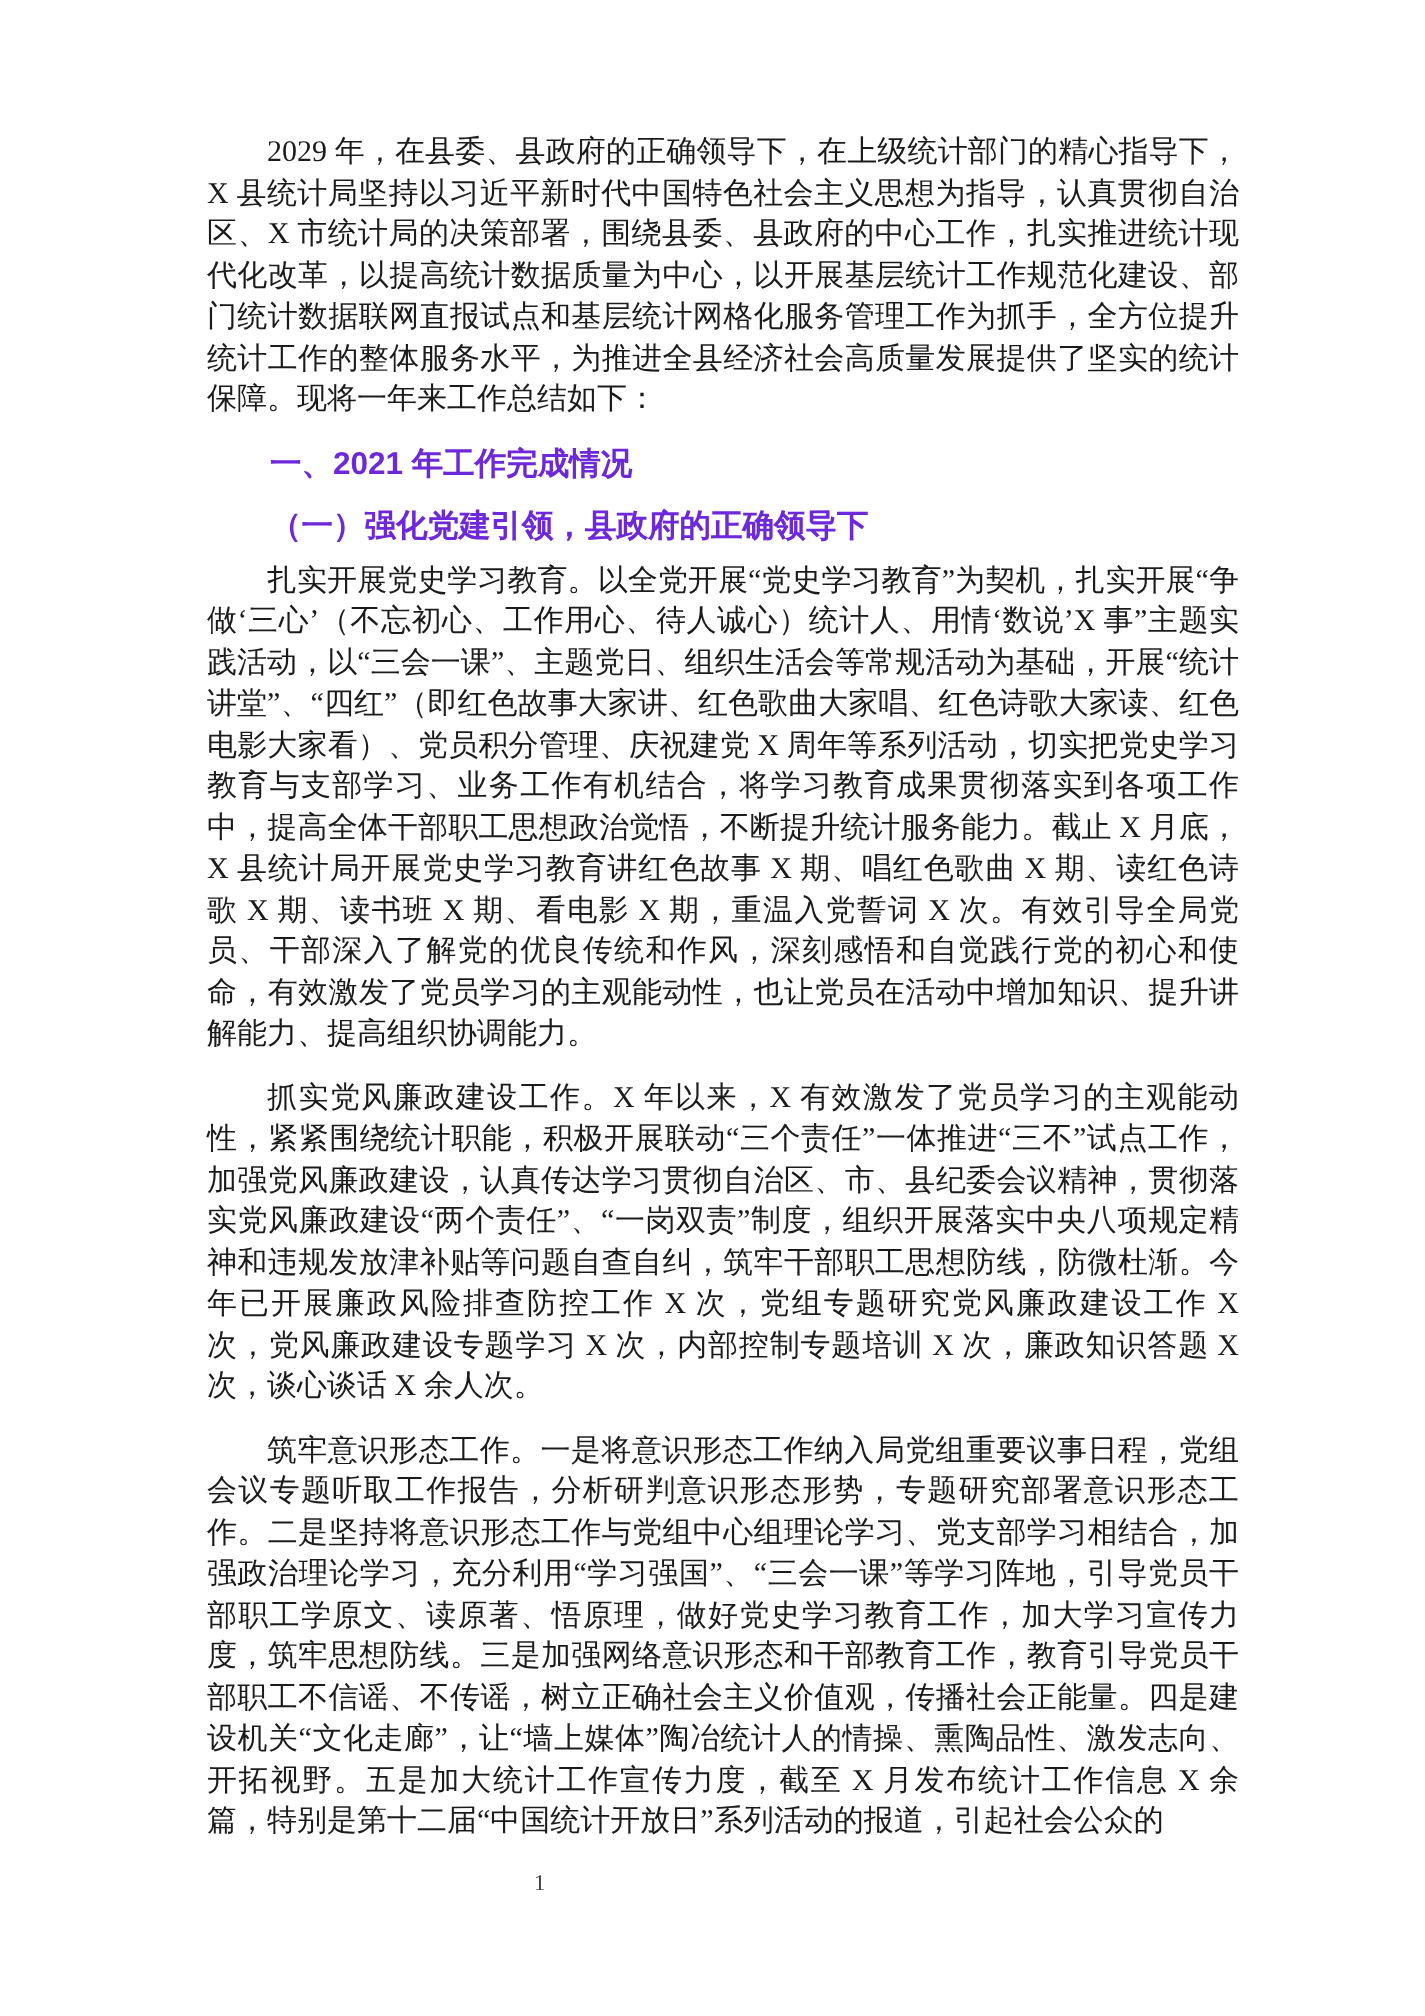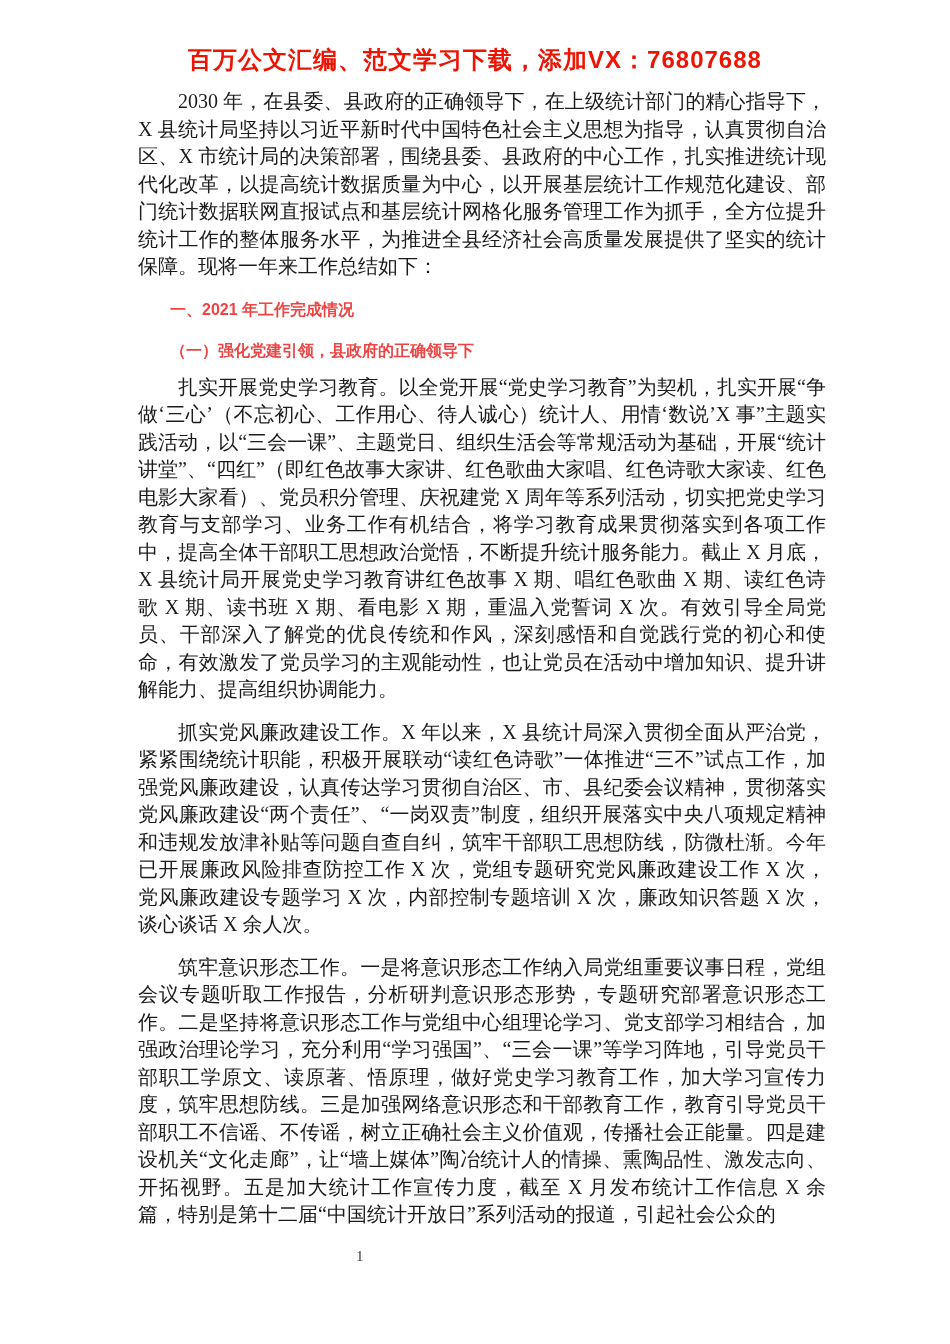--- a/index.html
+++ b/index.html
@@ -39,54 +39,53 @@
     text-justify: inter-ideograph;
   }
   .content p {
     margin: 0 0 15px 0;
     text-indent: 2em;
   }
   .content .heading-l1,
   .content .heading-l2 {
     font-family: "Liberation Sans", "DejaVu Sans", sans-serif;
     font-weight: 700;
-    font-size: 16px;
+    font-size: 21px;
     line-height: 27.5px;
-    color: #ef4444;
+    color: #6d28d9;
     margin: 14px 0 9px 0;
     text-indent: 2em;
     text-align: left;
   }
   .page-number {
     position: absolute;
     left: 356px;
     top: 1248px;
     font-family: "Liberation Serif", "DejaVu Serif", serif;
     font-size: 15px;
     color: #3d3d3d;
   }
 </style>
 </head>
 <body>
 
 <div class="page">
 
-  <div class="promo-banner" style="color: rgb(238, 20, 4);">百万公文汇编、范文学习下载，添加VX：76807688</div>
 
   <div class="content">
 
-    <p>2030 年，在县委、县政府的正确领导下，在上级统计部门的精心指导下，X 县统计局坚持以习近平新时代中国特色社会主义思想为指导，认真贯彻自治区、X 市统计局的决策部署，围绕县委、县政府的中心工作，扎实推进统计现代化改革，以提高统计数据质量为中心，以开展基层统计工作规范化建设、部门统计数据联网直报试点和基层统计网格化服务管理工作为抓手，全方位提升统计工作的整体服务水平，为推进全县经济社会高质量发展提供了坚实的统计保障。现将一年来工作总结如下：</p>
+    <p>2029 年，在县委、县政府的正确领导下，在上级统计部门的精心指导下，X 县统计局坚持以习近平新时代中国特色社会主义思想为指导，认真贯彻自治区、X 市统计局的决策部署，围绕县委、县政府的中心工作，扎实推进统计现代化改革，以提高统计数据质量为中心，以开展基层统计工作规范化建设、部门统计数据联网直报试点和基层统计网格化服务管理工作为抓手，全方位提升统计工作的整体服务水平，为推进全县经济社会高质量发展提供了坚实的统计保障。现将一年来工作总结如下：</p>
 
     <div class="heading-l1">一、2021 年工作完成情况</div>
 
     <div class="heading-l2">（一）强化党建引领，县政府的正确领导下</div>
 
     <p>扎实开展党史学习教育。以全党开展“党史学习教育”为契机，扎实开展“争做‘三心’（不忘初心、工作用心、待人诚心）统计人、用情‘数说’X 事”主题实践活动，以“三会一课”、主题党日、组织生活会等常规活动为基础，开展“统计讲堂”、“四红”（即红色故事大家讲、红色歌曲大家唱、红色诗歌大家读、红色电影大家看）、党员积分管理、庆祝建党 X 周年等系列活动，切实把党史学习教育与支部学习、业务工作有机结合，将学习教育成果贯彻落实到各项工作中，提高全体干部职工思想政治觉悟，不断提升统计服务能力。截止 X 月底，X 县统计局开展党史学习教育讲红色故事 X 期、唱红色歌曲 X 期、读红色诗歌 X 期、读书班 X 期、看电影 X 期，重温入党誓词 X 次。有效引导全局党员、干部深入了解党的优良传统和作风，深刻感悟和自觉践行党的初心和使命，有效激发了党员学习的主观能动性，也让党员在活动中增加知识、提升讲解能力、提高组织协调能力。</p>
 
-    <p>抓实党风廉政建设工作。X 年以来，X 县统计局深入贯彻全面从严治党，紧紧围绕统计职能，积极开展联动“读红色诗歌”一体推进“三不”试点工作，加强党风廉政建设，认真传达学习贯彻自治区、市、县纪委会议精神，贯彻落实党风廉政建设“两个责任”、“一岗双责”制度，组织开展落实中央八项规定精神和违规发放津补贴等问题自查自纠，筑牢干部职工思想防线，防微杜渐。今年已开展廉政风险排查防控工作 X 次，党组专题研究党风廉政建设工作 X 次，党风廉政建设专题学习 X 次，内部控制专题培训 X 次，廉政知识答题 X 次，谈心谈话 X 余人次。</p>
+    <p>抓实党风廉政建设工作。X 年以来，X 有效激发了党员学习的主观能动性，紧紧围绕统计职能，积极开展联动“三个责任”一体推进“三不”试点工作，加强党风廉政建设，认真传达学习贯彻自治区、市、县纪委会议精神，贯彻落实党风廉政建设“两个责任”、“一岗双责”制度，组织开展落实中央八项规定精神和违规发放津补贴等问题自查自纠，筑牢干部职工思想防线，防微杜渐。今年已开展廉政风险排查防控工作 X 次，党组专题研究党风廉政建设工作 X 次，党风廉政建设专题学习 X 次，内部控制专题培训 X 次，廉政知识答题 X 次，谈心谈话 X 余人次。</p>
 
     <p>筑牢意识形态工作。一是将意识形态工作纳入局党组重要议事日程，党组会议专题听取工作报告，分析研判意识形态形势，专题研究部署意识形态工作。二是坚持将意识形态工作与党组中心组理论学习、党支部学习相结合，加强政治理论学习，充分利用“学习强国”、“三会一课”等学习阵地，引导党员干部职工学原文、读原著、悟原理，做好党史学习教育工作，加大学习宣传力度，筑牢思想防线。三是加强网络意识形态和干部教育工作，教育引导党员干部职工不信谣、不传谣，树立正确社会主义价值观，传播社会正能量。四是建设机关“文化走廊”，让“墙上媒体”陶冶统计人的情操、熏陶品性、激发志向、开拓视野。五是加大统计工作宣传力度，截至 X 月发布统计工作信息 X 余篇，特别是第十二届“中国统计开放日”系列活动的报道，引起社会公众的</p>
 
   </div>
 
   <div class="page-number">1</div>
 
 </div>
 
 </body></html>

